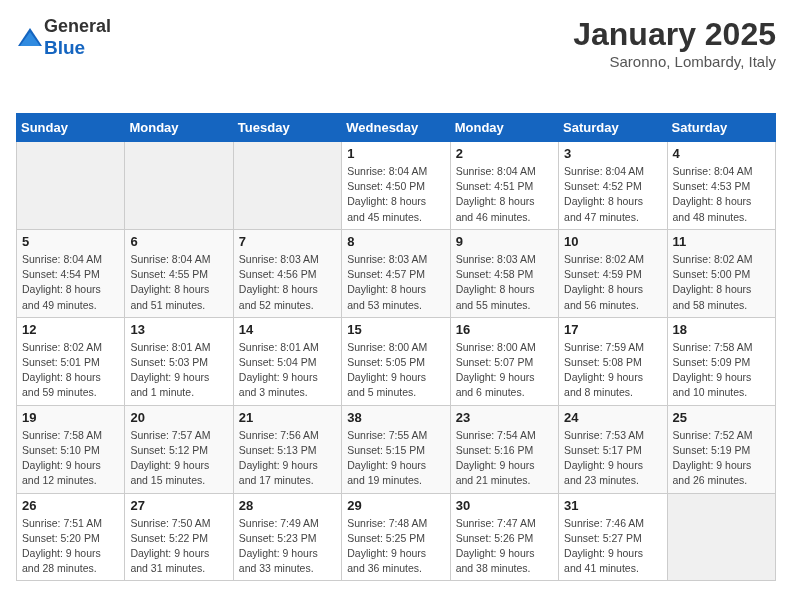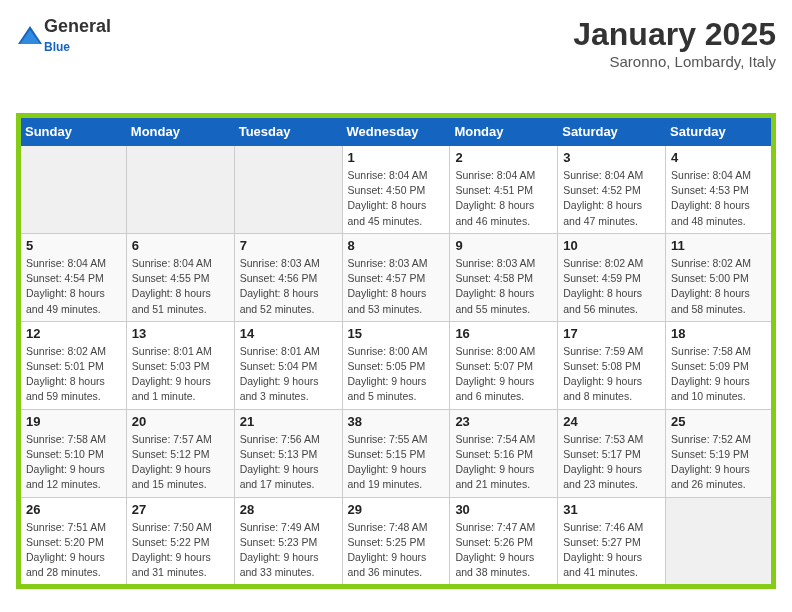--- a/index.html
+++ b/index.html
@@ -20,21 +20,21 @@
       display: flex;
       align-items: center;
       gap: 0;
     }
     .logo-text-general {
       font-size: 18px;
       font-weight: bold;
       color: #333;
     }
     .logo-text-blue {
-      font-size: 12px;
+      font-size: 19px;
       font-weight: bold;
       color: #1565c0;
     }
     .logo-icon {
       width: 28px;
       height: 24px;
     }
     .title-area {
       text-align: right;
     }
@@ -44,21 +44,21 @@
       color: #333;
       margin-left: 9px;
     }
     .subtitle {
       font-size: 15px;
       color: #555;
     }
     .calendar {
       width: 100%;
       border-collapse: collapse;
-      border: 5px solid #84cc16;
+      border: 1px solid #84cc16;
       margin-top: 43px;
     }
     .calendar th {
       background-color: #1565c0;
       color: #fff;
       font-size: 13px;
       font-weight: bold;
       padding: 6px 4px;
       text-align: left;
       border: 1px solid #1565c0;

